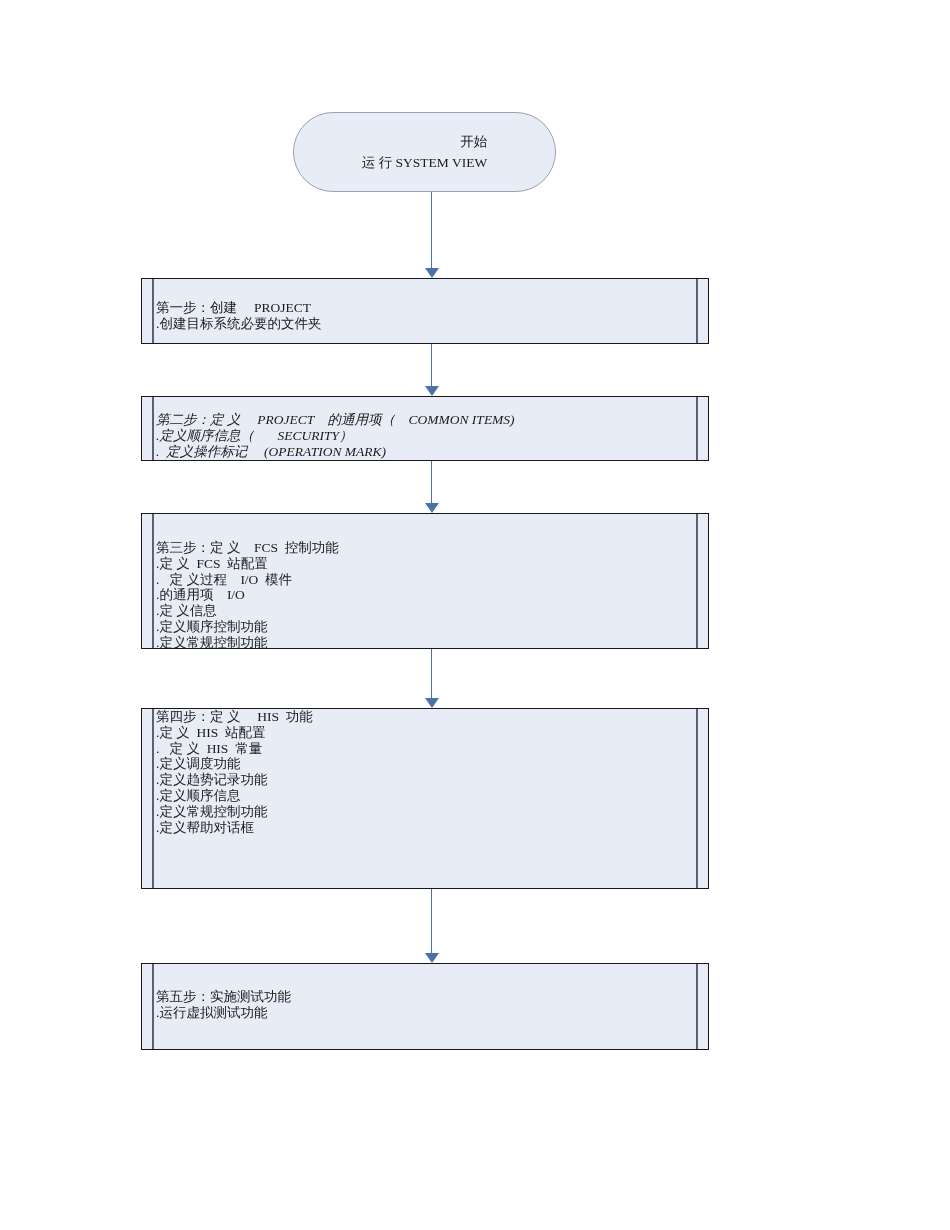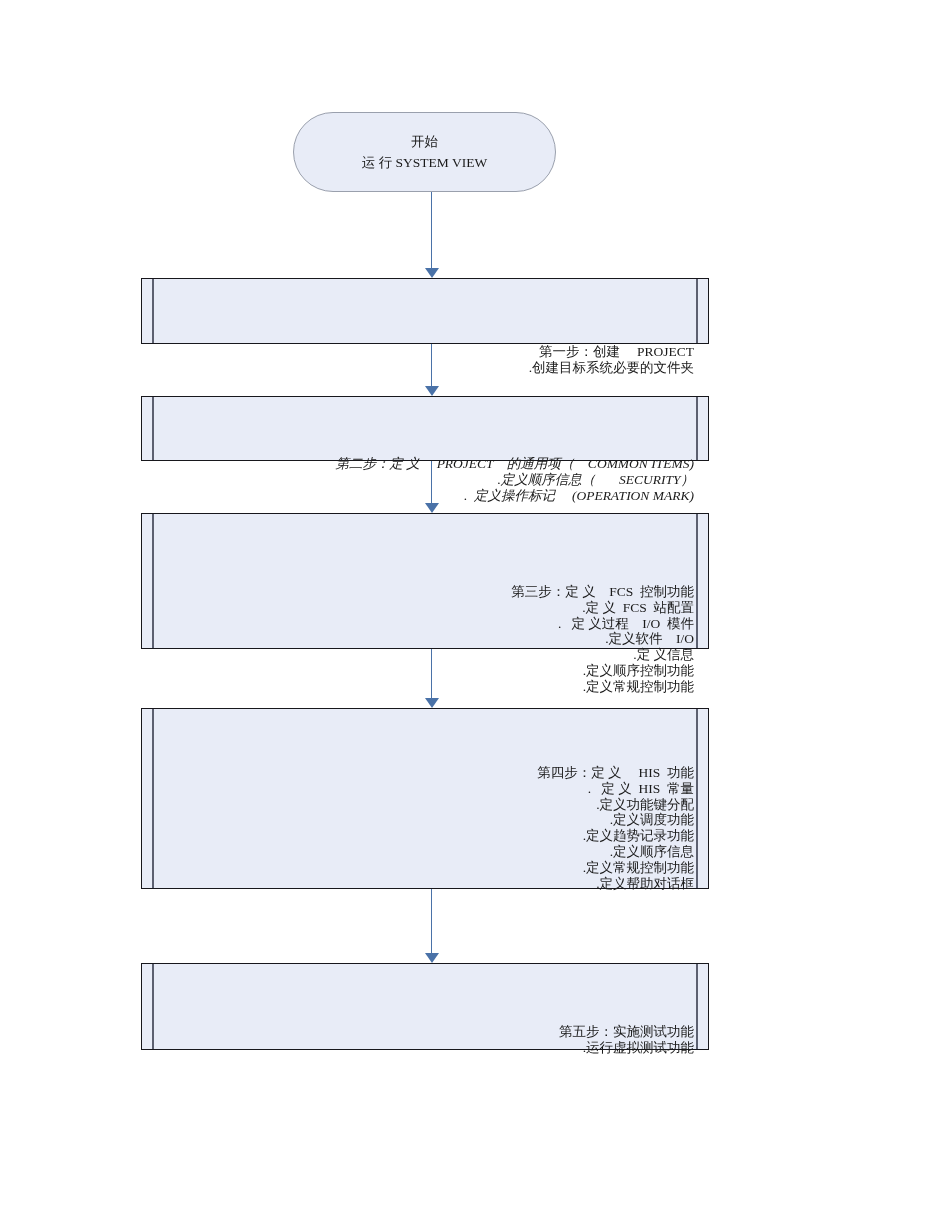--- a/index.html
+++ b/index.html
@@ -30,21 +30,21 @@
     top: 112px;
     width: 263px;
     height: 80px;
     background: #e8ecf7;
     border: 1px solid #9aa0ad;
     border-radius: 40px;
     box-sizing: border-box;
     display: flex;
     align-items: center;
     justify-content: center;
-    text-align: center;
+    text-align: right;
   }
   .terminator .txt {
     font-size: 13.5px;
     line-height: 21px;
   }
 
   
   .pbox {
     position: absolute;
     left: 141px;
@@ -61,44 +61,43 @@
     background: #5c6070;
   }
   .pbox .bar-l { left: 10px; }
   .pbox .bar-r { right: 10px; }
 
   .pbox .body {
     position: absolute;
     left: 14px;
     right: 14px;
     top: 0;
-    text-align: right;
-    margin-top: 44px;
+    text-align: left;
   }
   .pbox .line {
     font-size: 13.5px;
     line-height: 15.8px;
     white-space: pre;
   }
 
   
   #box1 { top: 278px;  height: 66px;  }
   #box1 .body { padding-top: 21px; }
 
   #box2 { top: 396px;  height: 65px;  }
   #box2 .body { padding-top: 15px; font-style: italic; }
 
   #box3 { top: 513px;  height: 136px; }
   #box3 .body { padding-top: 26px; }
 
   #box4 { top: 708px;  height: 181px; }
-  #box4 .body { padding-top: 12px; }
+  #box4 .body { }
 
   #box5 { top: 963px;  height: 87px;  }
-  #box5 .body { padding-top: 16px; }
+  #box5 .body { padding-top: 25px; }
 
   
   .conn {
     position: absolute;
     left: 425px;
     width: 14px;
   }
   .conn .stem {
     position: absolute;
     left: 6px;
@@ -182,39 +181,39 @@
     <div class="head"></div>
   </div>
 
   <div class="pbox" id="box3">
     <div class="bar-l"></div>
     <div class="bar-r"></div>
     <div class="body">
       <div class="line">第三步：定 义    FCS  控制功能</div>
       <div class="line">.定 义  FCS  站配置</div>
       <div class="line">.   定 义过程    I/O  模件</div>
-      <div class="line">.定义软件    I/O</div>
+      <div class="line">.的通用项    I/O</div>
       <div class="line">.定 义信息</div>
       <div class="line">.定义顺序控制功能</div>
       <div class="line">.定义常规控制功能</div>
     </div>
   </div>
 
   <div class="conn" id="conn4">
     <div class="stem"></div>
     <div class="head"></div>
   </div>
 
   <div class="pbox" id="box4">
     <div class="bar-l"></div>
     <div class="bar-r"></div>
     <div class="body">
       <div class="line">第四步：定 义     HIS  功能</div>
+      <div class="line">.定 义  HIS  站配置</div>
       <div class="line">.   定 义  HIS  常量</div>
-      <div class="line">.定义功能键分配</div>
       <div class="line">.定义调度功能</div>
       <div class="line">.定义趋势记录功能</div>
       <div class="line">.定义顺序信息</div>
       <div class="line">.定义常规控制功能</div>
       <div class="line">.定义帮助对话框</div>
     </div>
   </div>
 
   <div class="conn" id="conn5">
     <div class="stem"></div>

